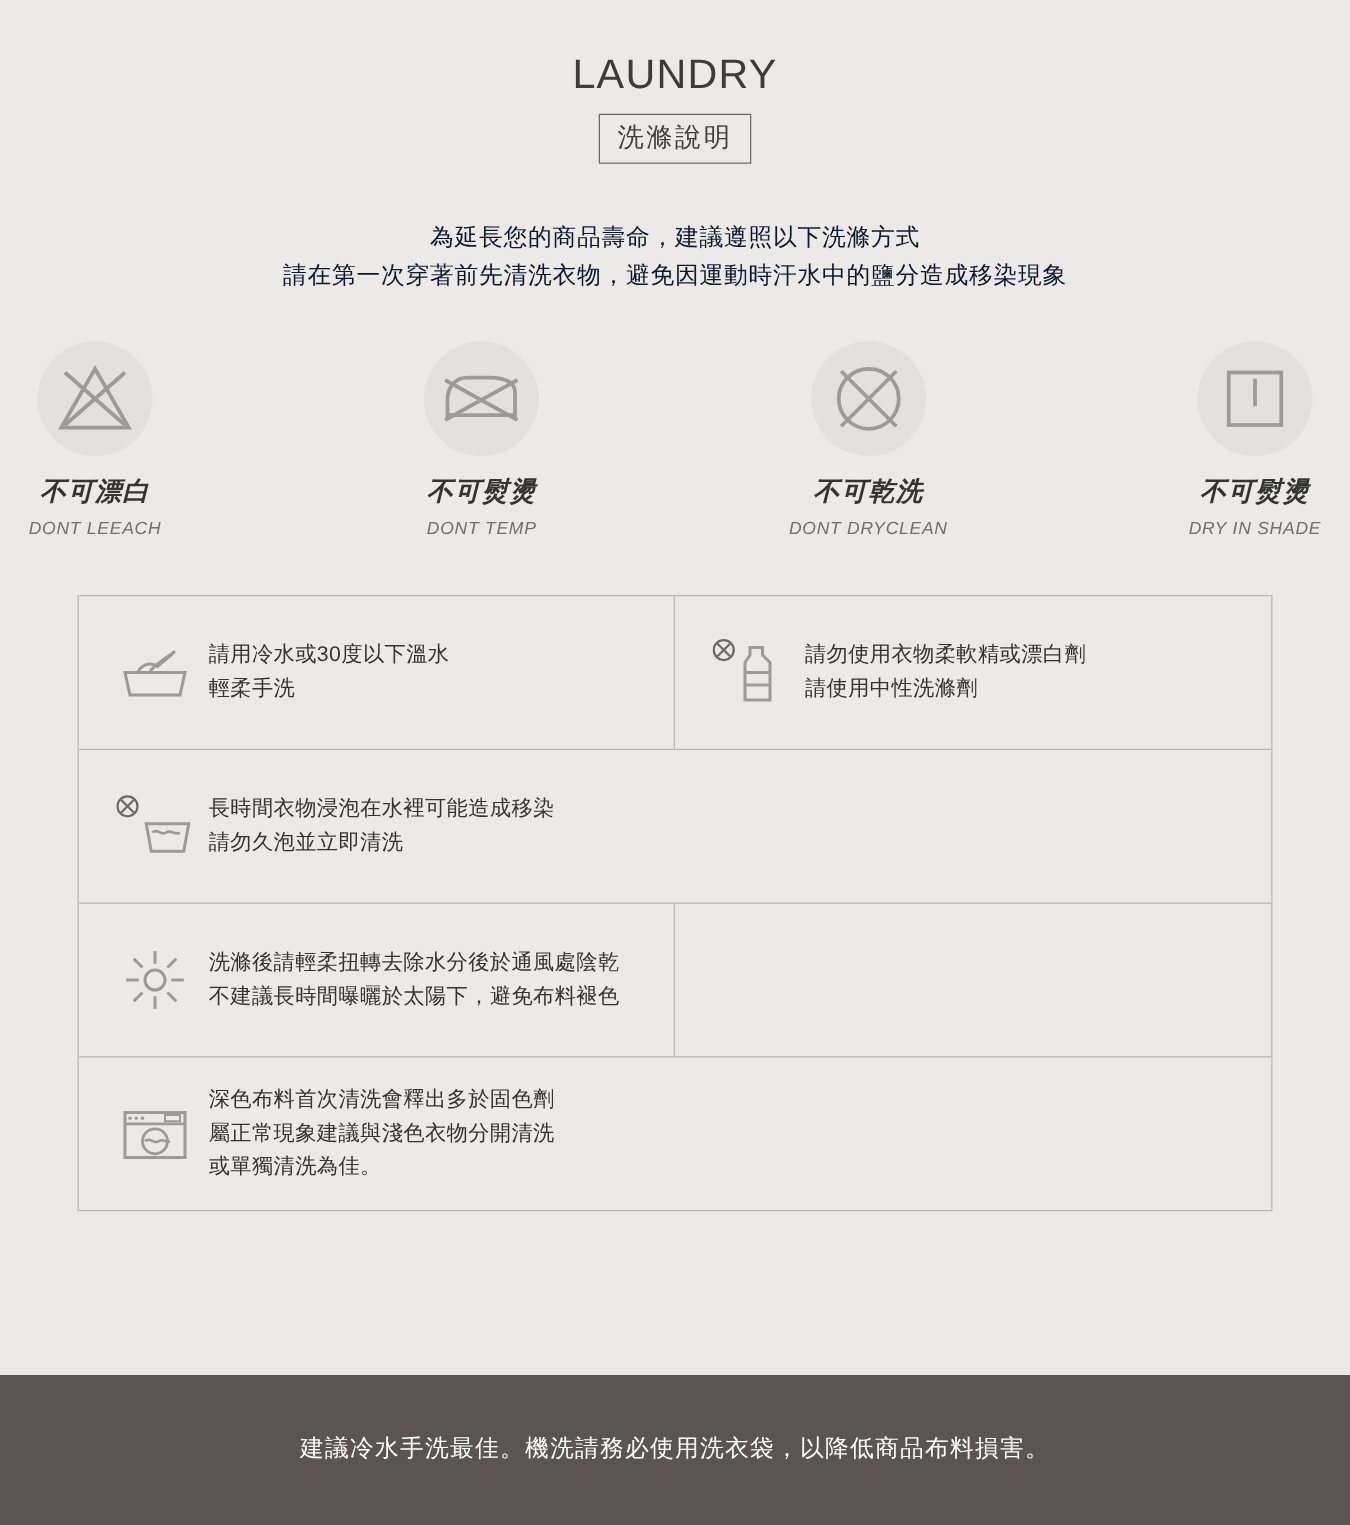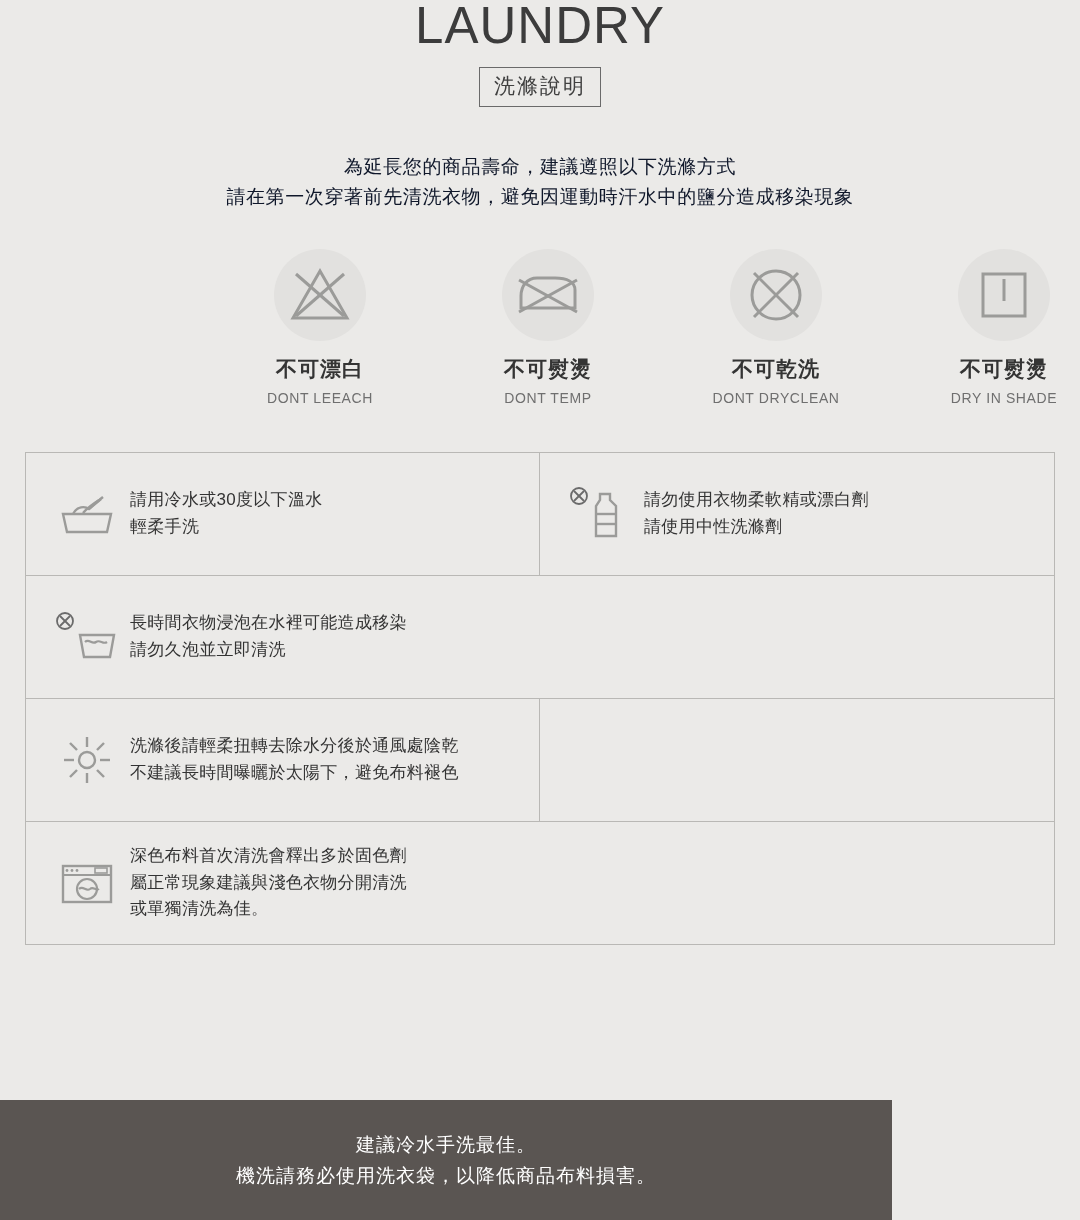--- a/index.html
+++ b/index.html
@@ -17,24 +17,25 @@
   .page {
     position: relative;
     width: 1080px;
     height: 1220px;
     box-sizing: border-box;
   }
 
   
   .title {
     text-align: center;
-    font-size: 51px;
+    font-size: 33px;
     letter-spacing: 1px;
     font-weight: 400;
     color: #3c3c3c;
+    padding-top: 42px;
     line-height: 1;
   }
   .subtitle-wrap {
     display: flex;
     justify-content: center;
     margin-top: 16px;
   }
   .subtitle {
     border: 1px solid #6a6a6a;
     padding: 4px 14px 6px;
@@ -48,23 +49,24 @@
     text-align: center;
     font-size: 19px;
     line-height: 1.6;
     letter-spacing: 0.6px;
     color: #0f172a;
   }
 
   
   .symbols {
     display: flex;
-    justify-content: flex-end;
+    justify-content: space-between;
     gap: 76px;
     margin-top: 36px;
+    font-style: italic;
   }
   .symbol {
     width: 152px;
     text-align: center;
   }
   .circle {
     width: 92px;
     height: 92px;
     border-radius: 50%;
     background: #e2e1df;
@@ -83,21 +85,21 @@
   .sym-label-en {
     margin-top: 7px;
     font-size: 14px;
     letter-spacing: 0.6px;
     color: #6f6f6f;
   }
 
   
   .table {
     margin: 46px auto 0;
-    width: 1030px;
+    width: 956px;
     border: 1px solid #b9b8b5;
     border-collapse: collapse;
     box-sizing: border-box;
   }
   .trow {
     display: flex;
     border-bottom: 1px solid #b9b8b5;
   }
   .trow:last-child { border-bottom: none; }
   .cell {
@@ -122,26 +124,25 @@
     letter-spacing: 0.3px;
     color: #333;
     padding-left: 6px;
   }
 
   
   .footer {
     position: absolute;
     left: 0;
     bottom: 0;
-    width: 892px;
+    width: 1080px;
     height: 120px;
     background: #5a5552;
     color: #ffffff;
     display: flex;
-    flex-direction: column;
     align-items: center;
     justify-content: center;
     font-size: 19px;
     line-height: 1.65;
     letter-spacing: 1px;
   }
 
   svg { display: block; }
 </style>
 </head>

